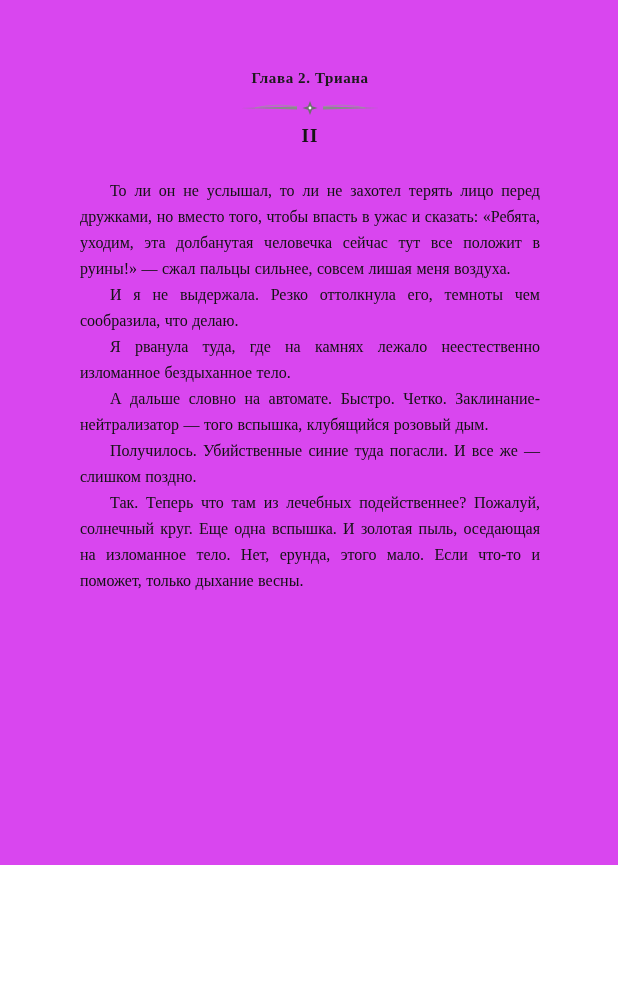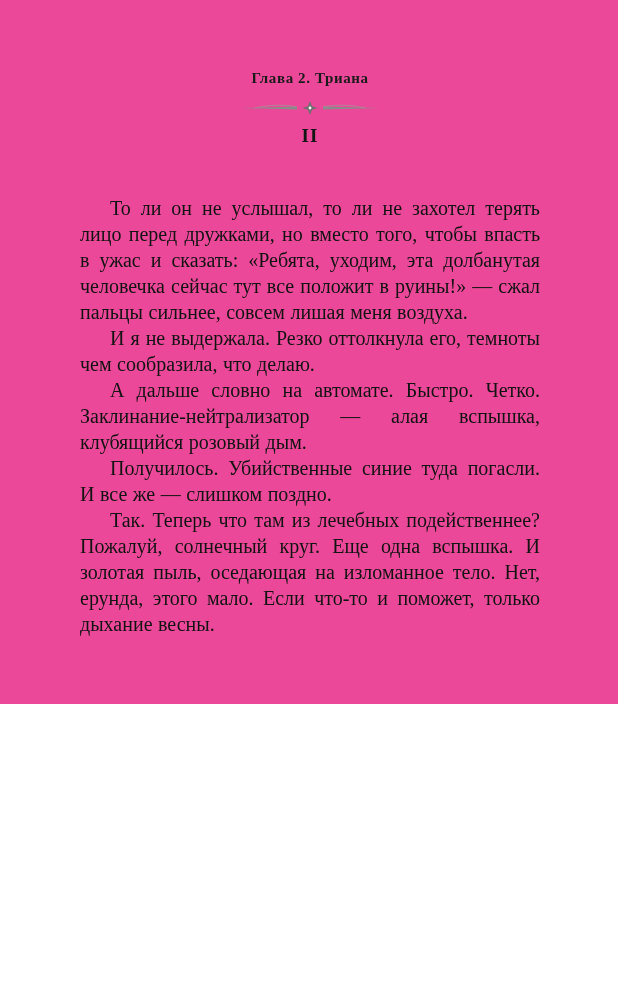--- a/index.html
+++ b/index.html
@@ -11,22 +11,22 @@
   body {
     width: 618px;
     height: 1000px;
     overflow: hidden;
     font-family: "Liberation Serif", "DejaVu Serif", serif;
     color: #131313;
   }
 
   .book-page {
     width: 618px;
-    height: 704px;
-    background: #ec4899;
+    height: 865px;
+    background: #d946ef;
     position: relative;
     padding: 70px 78px 0 80px;
   }
 
   .running-head {
     text-align: center;
     font-size: 15px;
     font-weight: bold;
     letter-spacing: 0.6px;
     color: #1b1b1b;
@@ -41,26 +41,26 @@
     margin-bottom: 8px;
   }
 
   .ornament svg { display: block; }
 
   .section-number {
     text-align: center;
     font-size: 19px;
     font-weight: bold;
     color: #151515;
-    margin-bottom: 48px;
+    margin-bottom: 31px;
     letter-spacing: 1px;
   }
 
   .body-text {
-    font-size: 20px;
+    font-size: 16px;
     line-height: 26px;
     text-align: justify;
     hyphens: auto;
     word-spacing: 0.5px;
   }
 
   .body-text p {
     text-indent: 30px;
   }
 </style>
@@ -83,18 +83,19 @@
       <polygon points="144,8 88,6.6 88,9.4" fill="#8a8a8a"></polygon>
       <path d="M130 8 C 115 4.5, 100 4.5, 88 7" stroke="#9a9a9a" stroke-width="0.7" fill="none"></path>
     </svg>
   </div>
 
   <div class="section-number">II</div>
 
   <div class="body-text">
     <p lang="ru">То ли он не услышал, то ли не захотел терять лицо перед дружками, но вместо того, чтобы впасть в ужас и сказать: «Ребята, уходим, эта долбанутая человечка сейчас тут все положит в руины!» — сжал пальцы сильнее, совсем лишая меня воздуха.</p>
     <p lang="ru">И я не выдержала. Резко оттолкнула его, темноты чем сообразила, что делаю.</p>
-    <p lang="ru">А дальше словно на автомате. Быстро. Четко. Заклинание-нейтрализатор — алая вспышка, клубящийся розовый дым.</p>
+    <p lang="ru">Я рванула туда, где на камнях лежало неестественно изломанное бездыханное тело.</p>
+    <p lang="ru">А дальше словно на автомате. Быстро. Четко. Заклинание-нейтрализатор — того вспышка, клубящийся розовый дым.</p>
     <p lang="ru">Получилось. Убийственные синие туда погасли. И все же — слишком поздно.</p>
     <p lang="ru">Так. Теперь что там из лечебных подейственнее? Пожалуй, солнечный круг. Еще одна вспышка. И золотая пыль, оседающая на изломанное тело. Нет, ерунда, этого мало. Если что-то и поможет, только дыхание весны.</p>
   </div>
 
 </div>
 
 </body></html>

